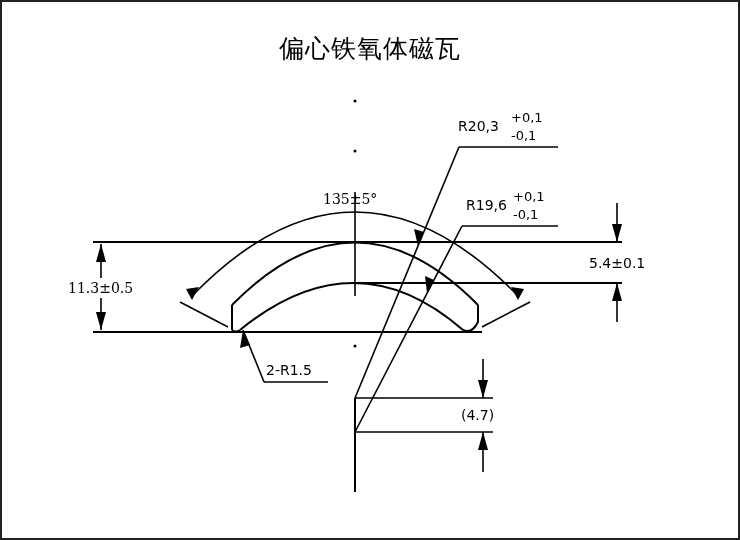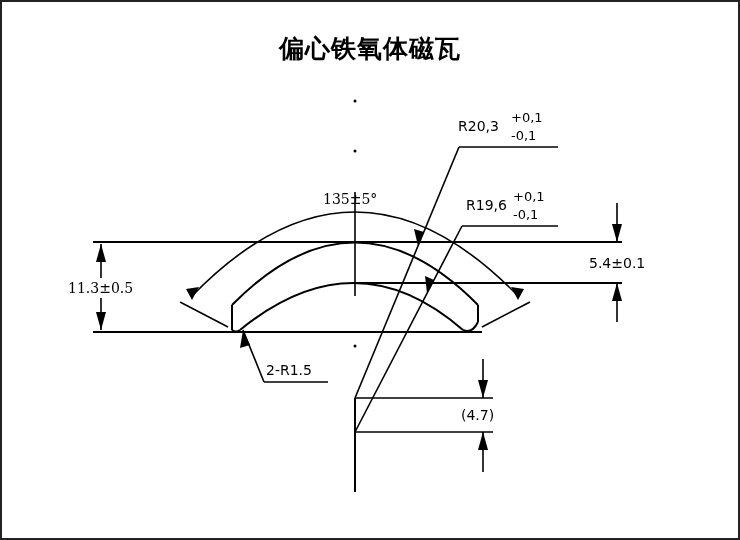--- a/index.html
+++ b/index.html
@@ -3,21 +3,21 @@
 <meta charset="utf-8">
 <style>
   html, body { margin: 0; padding: 0; background: #ffffff; }
   body { width: 740px; height: 540px; overflow: hidden; position: relative; }
   .frame {
     position: absolute; left: 0; top: 0; width: 736px; height: 536px;
     border: 2px solid #222222; background: #ffffff;
   }
   .title {
     position: absolute; left: 0; width: 740px; top: 32px; text-align: center;
-    font-family: "DejaVu Sans", sans-serif; font-weight: bold; font-size: 25px;
+    font-family: "DejaVu Sans", sans-serif; font-weight: normal; font-size: 25px;
     color: #000000; letter-spacing: 1px;
   }
   svg { position: absolute; left: 0; top: 0; }
   .ln { stroke: #000; stroke-width: 2; fill: none; }
   .thin { stroke: #000; stroke-width: 1.6; fill: none; }
   .arrow { fill: #000; stroke: none; }
   .lbl { font-family: "DejaVu Sans", sans-serif; font-size: 14px; fill: #000; }
   .lbl-serif { font-family: "DejaVu Serif", serif; font-size: 14px; fill: #000; }
   .tol { font-family: "DejaVu Sans", sans-serif; font-size: 13px; fill: #000; }
 </style>

